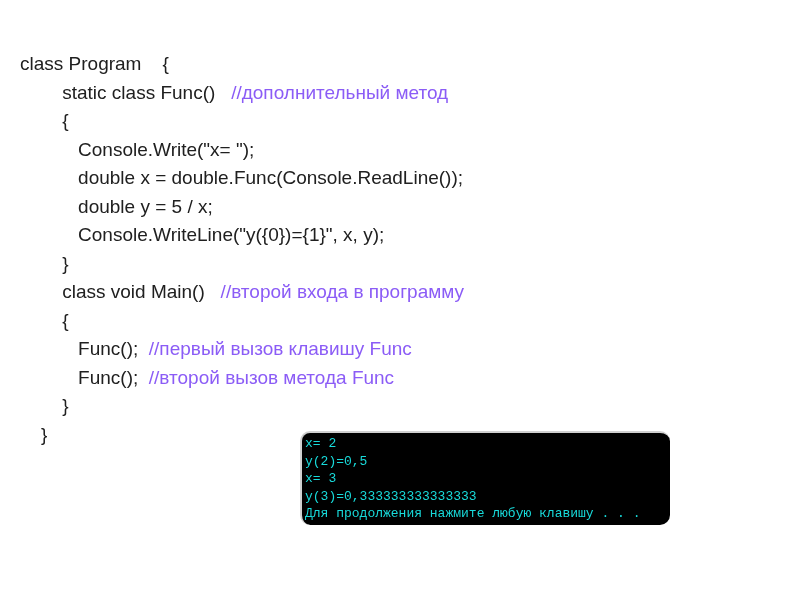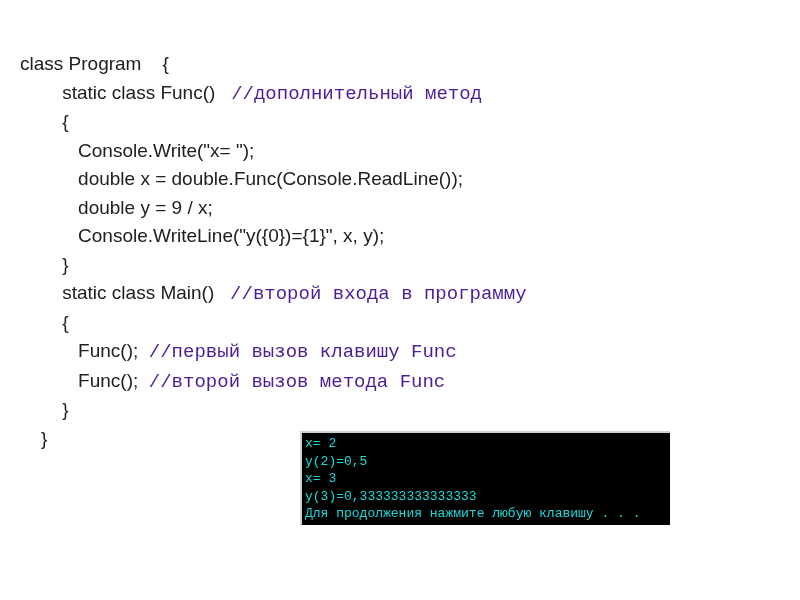--- a/index.html
+++ b/index.html
@@ -12,49 +12,50 @@
       padding: 50px 20px 20px 20px;
     }
     .code-block {
       font-family: "Trebuchet MS", Verdana, sans-serif;
       font-size: 19px;
       line-height: 1.5;
       white-space: pre;
       color: #202020;
       font-weight: 400;
     }
-    .comment { color: #4c1d95; font-family: Liberation Mono, monospace; }
+    .comment { color: #8b5cf6; }
     .console-output {
       position: absolute;
       bottom: 75px;
       right: 130px;
       width: 370px;
       background: #000000;
       color: #18dada;
       font-family: "Consolas", "Courier New", monospace;
       font-size: 13px;
       line-height: 1.35;
       padding: 2px 3px;
       white-space: pre;
       border-top: 2px solid #d0d0d0;
       border-left: 2px solid #d0d0d0;
+      border-radius: 10px;
     }
   </style>
 </head>
 <body>
 
 <div class="code-block"><span>class Program    {</span>
 <span>        static class Func()   </span><span class="comment">//дополнительный метод</span>
 <span>        {</span>
 <span>           Console.Write("x= ");</span>
 <span>           double x = double.Func(Console.ReadLine());</span>
-<span>           double y = 9 / x;</span>
+<span>           double y = 5 / x;</span>
 <span>           Console.WriteLine("y({0})={1}", x, y);</span>
 <span>        }</span>
-<span>        static class Main()   </span><span class="comment">//второй входа в программу</span>
+<span>        class void Main()   </span><span class="comment">//второй входа в программу</span>
 <span>        {</span>
 <span>           Func();  </span><span class="comment">//первый вызов клавишу Func</span>
 <span>           Func();  </span><span class="comment">//второй вызов метода Func</span>
 <span>        }</span>
 <span>    }</span></div>
 
 <div class="console-output"><span>x= 2</span>
 <span>y(2)=0,5</span>
 <span>x= 3</span>
 <span>y(3)=0,333333333333333</span>

